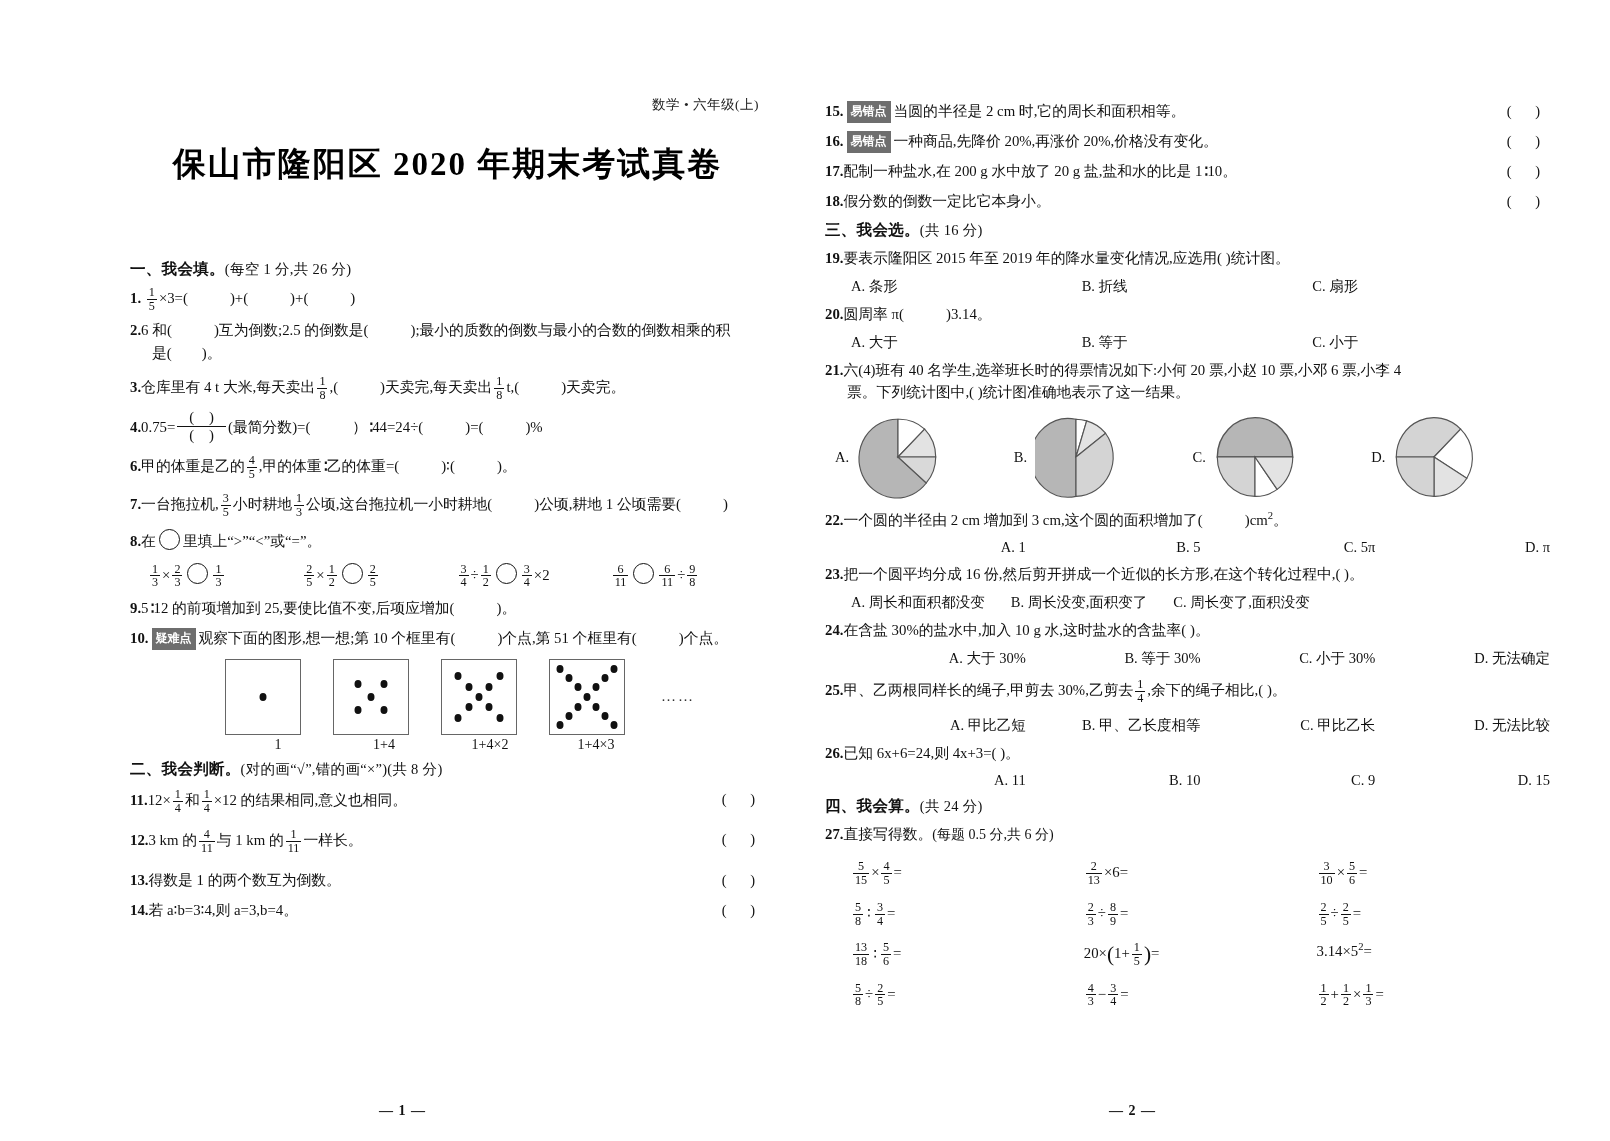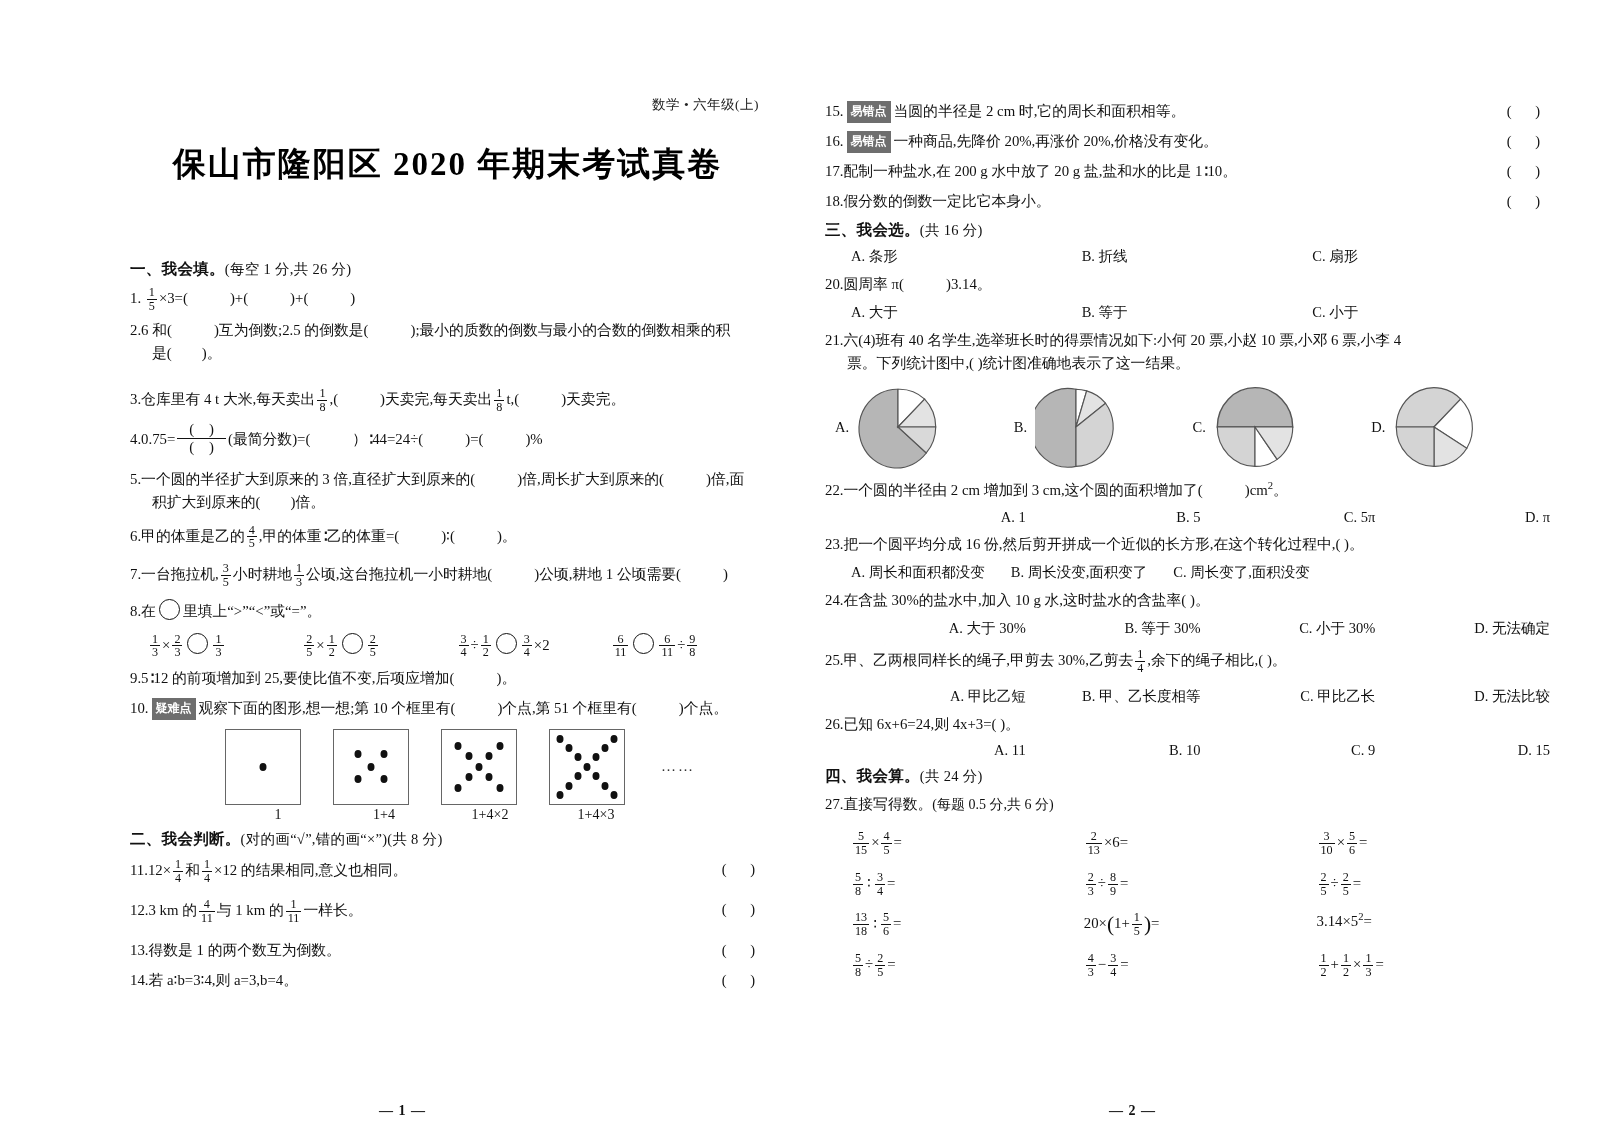--- a/index.html
+++ b/index.html
@@ -21,21 +21,21 @@
   .hdr{font-size:13.5px;text-align:right;letter-spacing:.5px;color:#222;margin:0 6px 0 0;}
   .doc-title{
     text-align:center;font-size:33px;font-weight:bold;
     letter-spacing:2px;margin:28px 0 0 0;color:#000;
     font-family:"Liberation Serif","DejaVu Serif",serif;
   }
   .sec-head{font-size:15.5px;font-weight:bold;margin:0 0 6px 0;letter-spacing:.3px;}
   .sec-head .normal{font-weight:normal;font-size:14.5px;}
 
   .q{font-size:14.8px;line-height:1.55;margin:0 0 7px 0;position:relative;display:block;}
-  .q .num{font-weight:normal;}
+  .q .num{font-weight:bold;}
   .indent{padding-left:22px;}
   .q-opts{font-size:14.5px;margin:0 0 7px 0;padding-left:26px;display:flex;}
   .q-opts.c3 > span{width:33%;}
   .q-opts.c4 > span{width:25%;text-align:right;}
   .q-opts.free > span{margin-right:26px;}
 
   .blank{display:inline-block;min-width:42px;}
   .blank-sm{display:inline-block;min-width:30px;}
   .tf-paren{position:absolute;right:0;top:0;font-size:14.5px;letter-spacing:10px;}
 
@@ -111,32 +111,28 @@
     <div class="q">
       <span class="num">1.</span>
       <span class="frac"><span class="n">1</span><span class="d">5</span></span><span>×3=(</span><span class="blank"></span><span>)+(</span><span class="blank"></span><span>)+(</span><span class="blank"></span><span>)</span>
     </div>
 
     <div class="q">
       <span class="num">2.</span><span>6 和(</span><span class="blank"></span><span>)互为倒数;2.5 的倒数是(</span><span class="blank"></span><span>);最小的质数的倒数与最小的合数的倒数相乘的积</span>
       <div class="indent"><span>是(</span><span class="blank-sm"></span><span>)。</span></div>
     </div>
 
-    <div class="q" style="margin-top:22px">
+    <div class="q" style="margin-top:10px">
       <span class="num">3.</span><span>仓库里有 4 t 大米,每天卖出</span><span class="frac"><span class="n">1</span><span class="d">8</span></span><span>,(</span><span class="blank"></span><span>)天卖完,每天卖出</span><span class="frac"><span class="n">1</span><span class="d">8</span></span><span>t,(</span><span class="blank"></span><span>)天卖完。</span>
     </div>
 
     <div class="q" style="margin-top:4px">
       <span class="num">4.</span><span>0.75=</span><span class="frac-blank"><span class="n">(&nbsp;&nbsp;&nbsp;&nbsp;)</span><span class="d">(&nbsp;&nbsp;&nbsp;&nbsp;)</span></span><span>(最简分数)=(</span><span class="blank"></span><span>）∶44=24÷(</span><span class="blank"></span><span>)=(</span><span class="blank"></span><span>)%</span>
     </div>
 
-    <div class="q" style="margin-top:12px">
-      <span class="num">5.</span><span>一个圆的半径扩大到原来的 3 倍,直径扩大到原来的(</span><span class="blank"></span><span>)倍,周长扩大到原来的(</span><span class="blank"></span><span>)倍,面</span>
-      <div class="indent"><span>积扩大到原来的(</span><span class="blank-sm"></span><span>)倍。</span></div>
-    </div>
 
     <div class="q" style="margin-top:10px">
       <span class="num">6.</span><span>甲的体重是乙的</span><span class="frac"><span class="n">4</span><span class="d">5</span></span><span>,甲的体重∶乙的体重=(</span><span class="blank"></span><span>)∶(</span><span class="blank"></span><span>)。</span>
     </div>
 
     <div class="q" style="margin-top:12px">
       <span class="num">7.</span><span>一台拖拉机,</span><span class="frac"><span class="n">3</span><span class="d">5</span></span><span>小时耕地</span><span class="frac"><span class="n">1</span><span class="d">3</span></span><span>公顷,这台拖拉机一小时耕地(</span><span class="blank"></span><span>)公顷,耕地 1 公顷需要(</span><span class="blank"></span><span>)</span>
     </div>
 
     <div class="q" style="margin-top:10px">
@@ -256,20 +252,23 @@
     </div>
     <div class="q">
       <span class="num">18.</span><span>假分数的倒数一定比它本身小。</span>
       <span class="tf-paren">(      )</span>
     </div>
 
     <div class="sec-head" style="margin-top:6px">
       <span>三、我会选。</span><span class="normal">(共 16 分)</span>
     </div>
 
+    <div class="q">
+      <span class="num">19.</span><span>要表示隆阳区 2015 年至 2019 年的降水量变化情况,应选用(        )统计图。</span>
+    </div>
     <div class="q-opts c3">
       <span>A. 条形</span>
       <span>B. 折线</span>
       <span>C. 扇形</span>
     </div>
 
     <div class="q">
       <span class="num">20.</span><span>圆周率 π(</span><span class="blank"></span><span>)3.14。</span>
     </div>
     <div class="q-opts c3">

